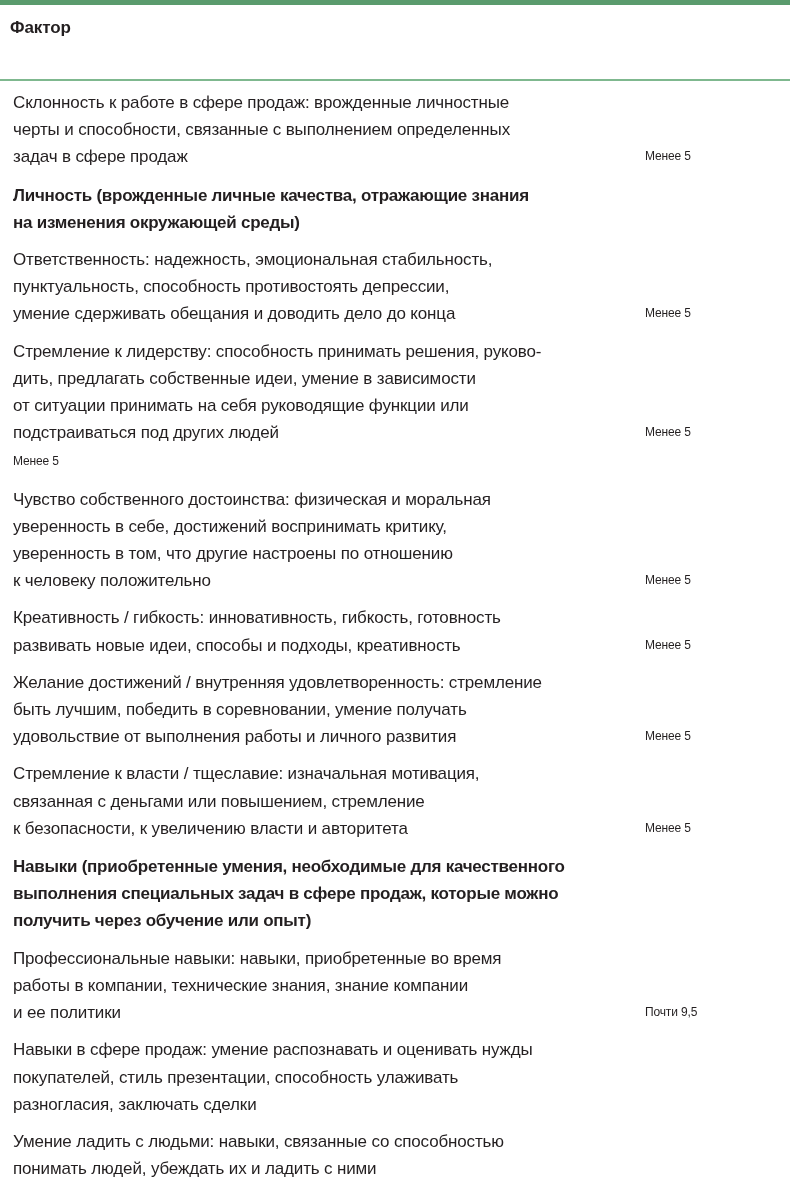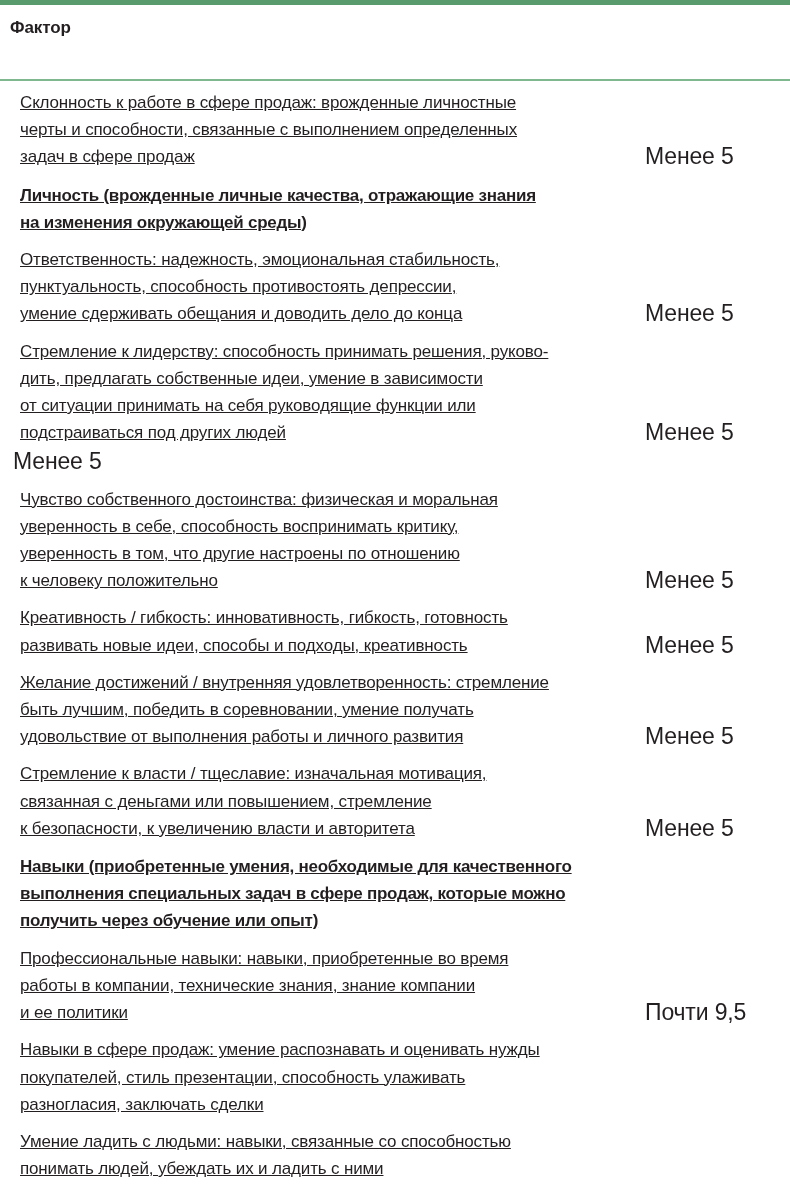--- a/index.html
+++ b/index.html
@@ -64,34 +64,33 @@
   
   .rows { width: 790px; }
 
   .row {
     display: flex;
     align-items: flex-end;
     width: 790px;
   }
   .row-cell-factor {
     width: 632px;
-    padding-left: 20px;
+    padding-left: 13px;
     padding-top: 8px;
     padding-bottom: 2px;
     font-size: 17px;
     line-height: 27.2px;
     letter-spacing: -0.15px;
     white-space: pre-line;
-    text-decoration: underline;
   }
   .row-cell-value {
     width: 158px;
     padding-left: 13px;
     padding-bottom: 2px;
-    font-size: 23px;
+    font-size: 12px;
     line-height: 27.2px;
     letter-spacing: -0.15px;
     white-space: nowrap;
   }
   .row.section .row-cell-factor {
     font-weight: bold;
     letter-spacing: -0.25px;
     padding-top: 9px;
   }
   .row.section .row-cell-value { }
@@ -132,21 +131,21 @@
 дить, предлагать собственные идеи, умение в зависимости
 от ситуации принимать на себя руководящие функции или
 подстраиваться под других людей</div>
         <div class="row-cell-value">Менее 5</div>
       </div>
       <div class="row">
         <div class="row-cell-value">Менее 5</div>
       </div>
       <div class="row">
         <div class="row-cell-factor">Чувство собственного достоинства: физическая и моральная
-уверенность в себе, способность воспринимать критику,
+уверенность в себе, достижений воспринимать критику,
 уверенность в том, что другие настроены по отношению
 к человеку положительно</div>
         <div class="row-cell-value">Менее 5</div>
       </div>
       <div class="row">
         <div class="row-cell-factor">Креативность / гибкость: инновативность, гибкость, готовность
 развивать новые идеи, способы и подходы, креативность</div>
         <div class="row-cell-value">Менее 5</div>
       </div>
       <div class="row">

